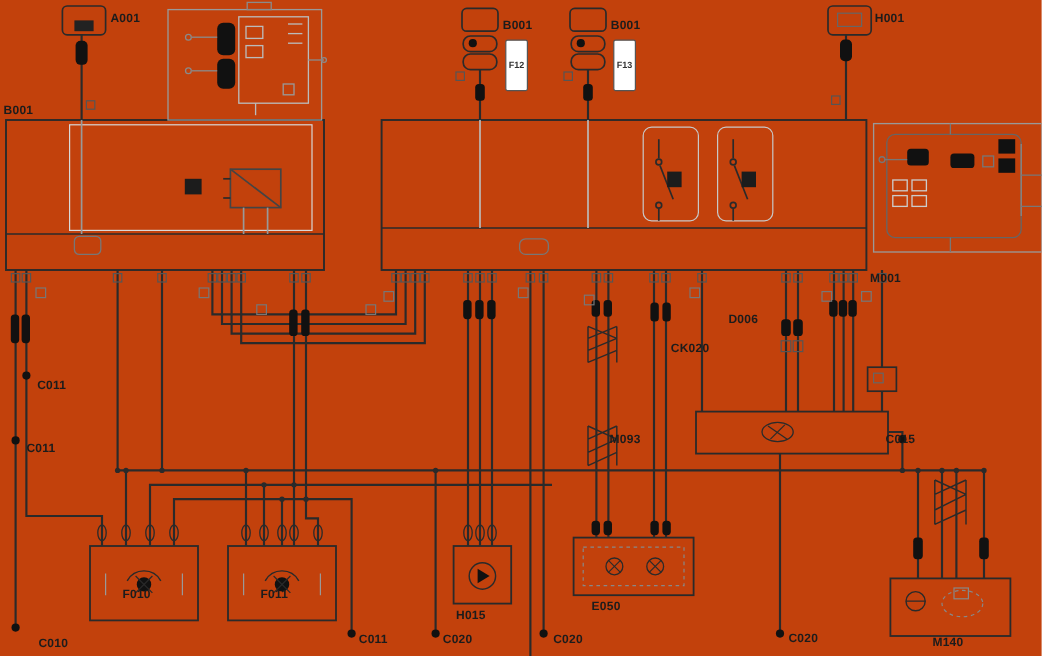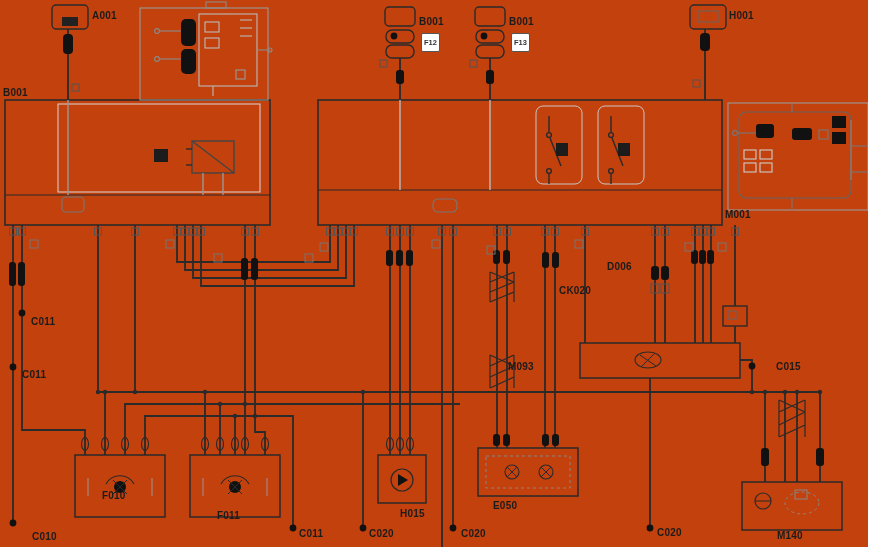--- a/index.html
+++ b/index.html
@@ -2,21 +2,21 @@
 <html><head>
 <meta charset="utf-8">
 <style>
   html,body{margin:0;padding:0;background:#fff;}
   #stage{position:relative;width:868px;height:547px;background:#c2410c;overflow:hidden;
          font-family:"Liberation Sans", sans-serif;}
   svg{position:absolute;left:0;top:0;}
   .lbl{position:absolute;font-size:10px;font-weight:bold;color:#1c1c1c;letter-spacing:.2px;
        white-space:nowrap;line-height:11px;}
   .sub{position:absolute;font-size:7.5px;font-weight:bold;color:#333;border:1px solid #555;
-       border-radius:2px;padding:4px 2px;line-height:9px;background:#fff;}
+       border-radius:2px;padding:16px 2px;line-height:9px;background:#fff;}
 </style>
 </head>
 <body>
 
 <div id="stage">
 
 <svg width="872" height="547" viewBox="0 0 872 547">
   <g fill="none" stroke="#2a2a2a" stroke-width="1.4">
 
     <g stroke-width="1.6">
@@ -352,31 +352,31 @@
   </g>
 </svg>
 
 <div class="lbl" style="left:92px;top:10px">A001</div>
 <div class="lbl" style="left:3px;top:87px">B001</div>
 <div class="lbl" style="left:419px;top:16px">B001</div>
 <div class="sub" style="left:421px;top:33px">F12</div>
 <div class="lbl" style="left:509px;top:16px">B001</div>
 <div class="sub" style="left:511px;top:33px">F13</div>
 <div class="lbl" style="left:729px;top:10px">H001</div>
-<div class="lbl" style="left:725px;top:209px">M001</div>
+<div class="lbl" style="left:725px;top:227px">M001</div>
 <div class="lbl" style="left:607px;top:261px">D006</div>
 <div class="lbl" style="left:559px;top:285px">CK020</div>
 <div class="lbl" style="left:508px;top:361px">M093</div>
-<div class="lbl" style="left:776px;top:361px">C015</div>
+<div class="lbl" style="left:738px;top:361px">C015</div>
 <div class="lbl" style="left:31px;top:316px">C011</div>
 <div class="lbl" style="left:22px;top:369px">C011</div>
 <div class="lbl" style="left:32px;top:531px">C010</div>
 <div class="lbl" style="left:102px;top:490px">F010</div>
-<div class="lbl" style="left:217px;top:510px">F011</div>
+<div class="lbl" style="left:217px;top:490px">F011</div>
 <div class="lbl" style="left:299px;top:528px">C011</div>
 <div class="lbl" style="left:369px;top:528px">C020</div>
-<div class="lbl" style="left:400px;top:508px">H015</div>
+<div class="lbl" style="left:380px;top:508px">H015</div>
 <div class="lbl" style="left:461px;top:528px">C020</div>
 <div class="lbl" style="left:493px;top:500px">E050</div>
 <div class="lbl" style="left:657px;top:527px">C020</div>
 <div class="lbl" style="left:777px;top:530px">M140</div>
 
 </div>
 
 </body></html>

